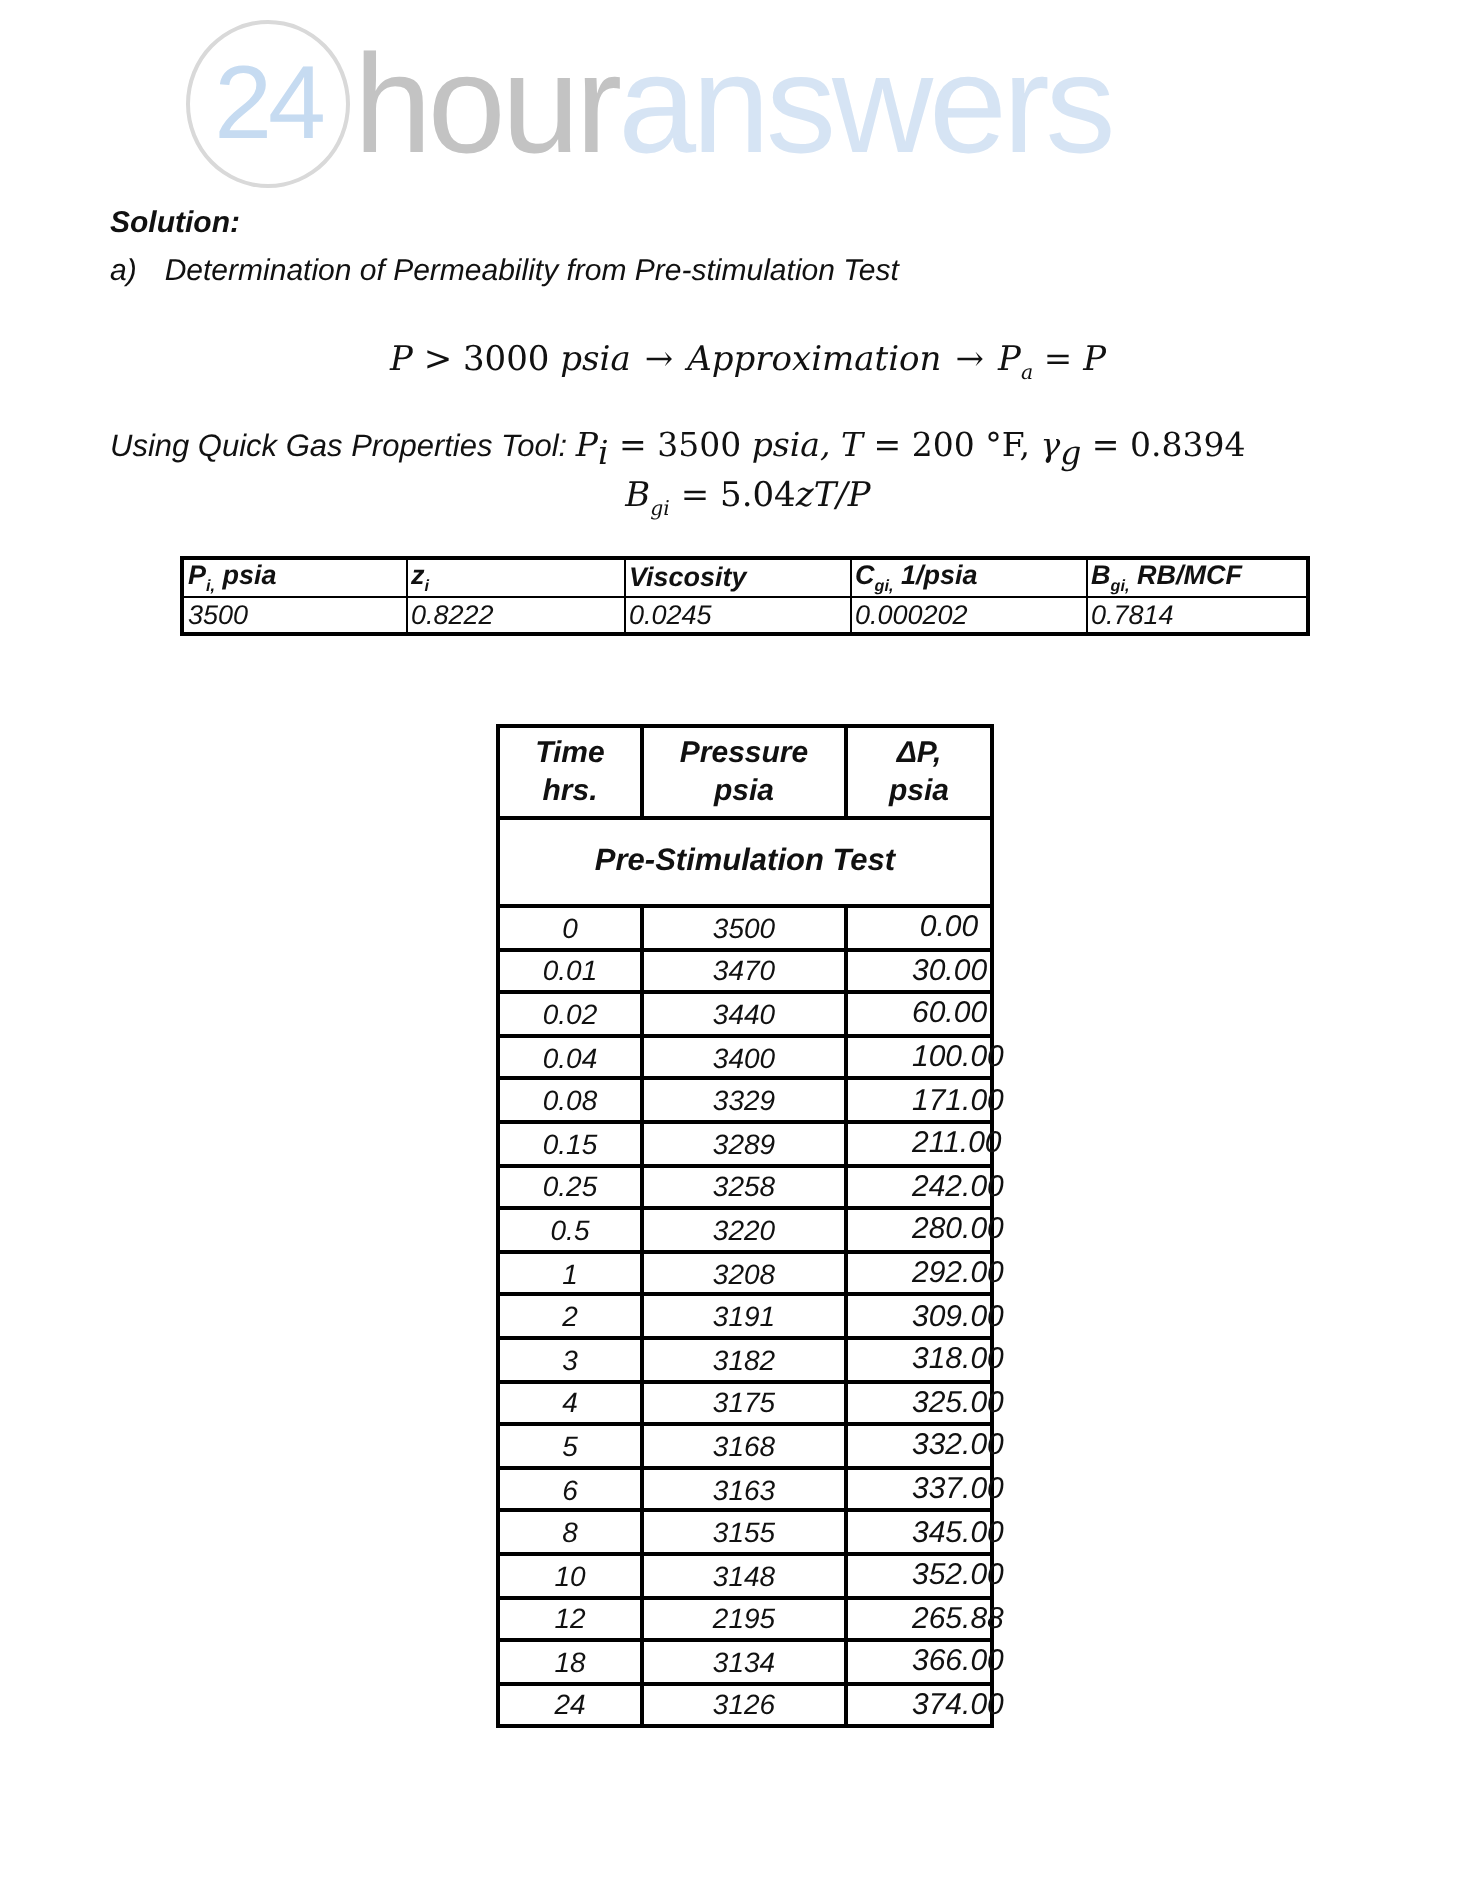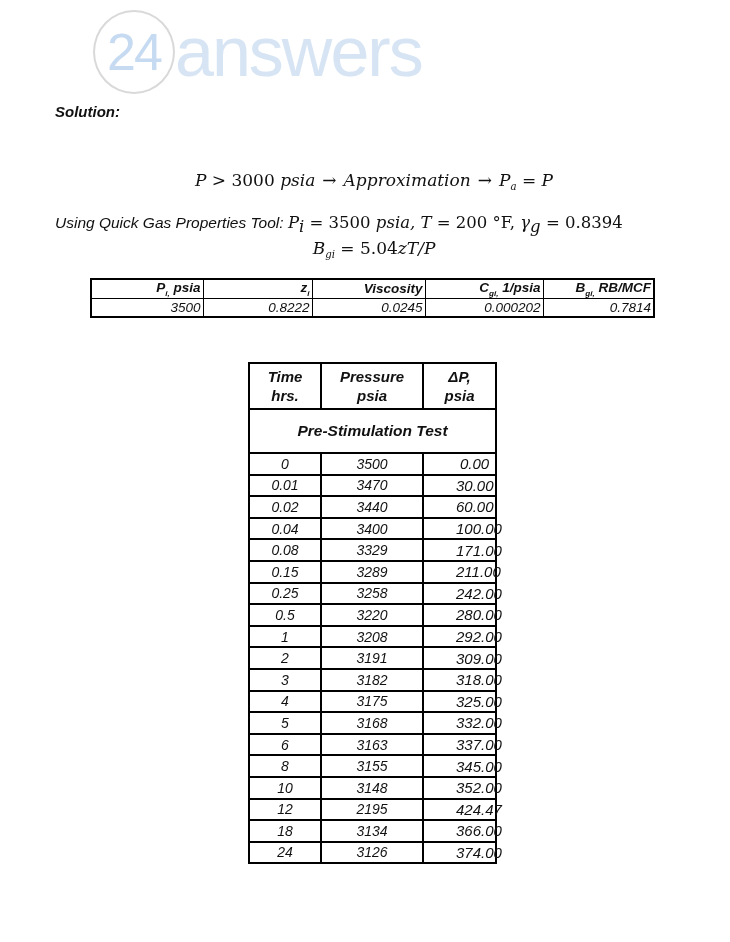--- a/index.html
+++ b/index.html
@@ -27,21 +27,21 @@
   sub { font-size:0.6em; }
   .eq1 { position:absolute; left:9px; top:170px; width:730px; text-align:center; font-size:17px; }
   .eq .arrow { font-style:normal; margin:0 7px; }
   .using { position:absolute; left:55px; top:213px; font-size:15.5px; white-space:pre; }
   .using .sans { font-family:"Liberation Sans", sans-serif; font-style:italic; }
   .using .math { font-family:"DejaVu Serif", serif; font-size:16.5px; }
   .bgi { position:absolute; left:9px; top:238px; width:730px; text-align:center; font-size:17px; }
 
   
   .props-table { position:absolute; left:90px; top:278px; width:563px;
-                 border-collapse:collapse; table-layout:fixed; text-align:right;
+                 border-collapse:collapse; table-layout:fixed; text-align:left;
                  font-style:italic; border:2.5px solid #000; }
   .props-table th, .props-table td { border:1.6px solid #000; height:19px; padding:0 2px;
                  font-size:13.5px; vertical-align:middle; }
   .props-table th { font-weight:bold; }
 
   
   .prestim-table { position:absolute; left:248px; top:362px; width:247px;
                    border-collapse:collapse; table-layout:fixed; text-align:center;
                    font-style:italic; border:2.5px solid #000; }
   .prestim-table td, .prestim-table th { border:2px solid #000; padding:0 2px; vertical-align:middle; }
@@ -52,24 +52,26 @@
 </style>
 </head>
 <body>
 
 <div class="page">
 
   <div class="logo">
     <div class="logo-circle">
       <span class="logo-24">24</span>
     </div>
+    <span class="logo-hour">hour</span>
     <span class="logo-answers">answers</span>
   </div>
 
   <div class="solution">Solution:</div>
+  <div class="item-a"><span class="marker">a)</span><span>Determination of Permeability from Pre-stimulation Test</span></div>
 
   <div class="eq eq1"><span class="it">P</span><span class="rm"> &gt; </span><span class="rm">3000</span><span class="it"> psia</span><span class="arrow">→</span><span class="it">Approximation</span><span class="arrow">→</span><span class="it">P</span><sub class="it">a</sub><span class="rm"> = </span><span class="it">P</span></div>
 
   <div class="using"><span class="sans">Using Quick Gas Properties Tool: </span><span class="math it">P</span><sub class="math it">i</sub><span class="math rm"> = </span><span class="math rm">3500</span><span class="math it"> psia, </span><span class="math it">T</span><span class="math rm"> = </span><span class="math rm">200</span><span class="math rm"> °F, </span><span class="math it">γ</span><sub class="math it">g</sub><span class="math rm"> = </span><span class="math rm">0.8394</span></div>
 
   <div class="eq bgi"><span class="it">B</span><sub class="it">gi</sub><span class="rm"> = </span><span class="rm">5.04</span><span class="it">zT/P</span></div>
 
   <table class="props-table">
     <colgroup>
         <col style="width:112px">
@@ -198,21 +200,21 @@
           <td class="data dp">345.00</td>
         </tr>
         <tr>
           <td class="data">10</td>
           <td class="data">3148</td>
           <td class="data dp">352.00</td>
         </tr>
         <tr>
           <td class="data">12</td>
           <td class="data">2195</td>
-          <td class="data dp">424.47</td>
+          <td class="data dp">265.88</td>
         </tr>
         <tr>
           <td class="data">18</td>
           <td class="data">3134</td>
           <td class="data dp">366.00</td>
         </tr>
         <tr>
           <td class="data">24</td>
           <td class="data">3126</td>
           <td class="data dp">374.00</td>

